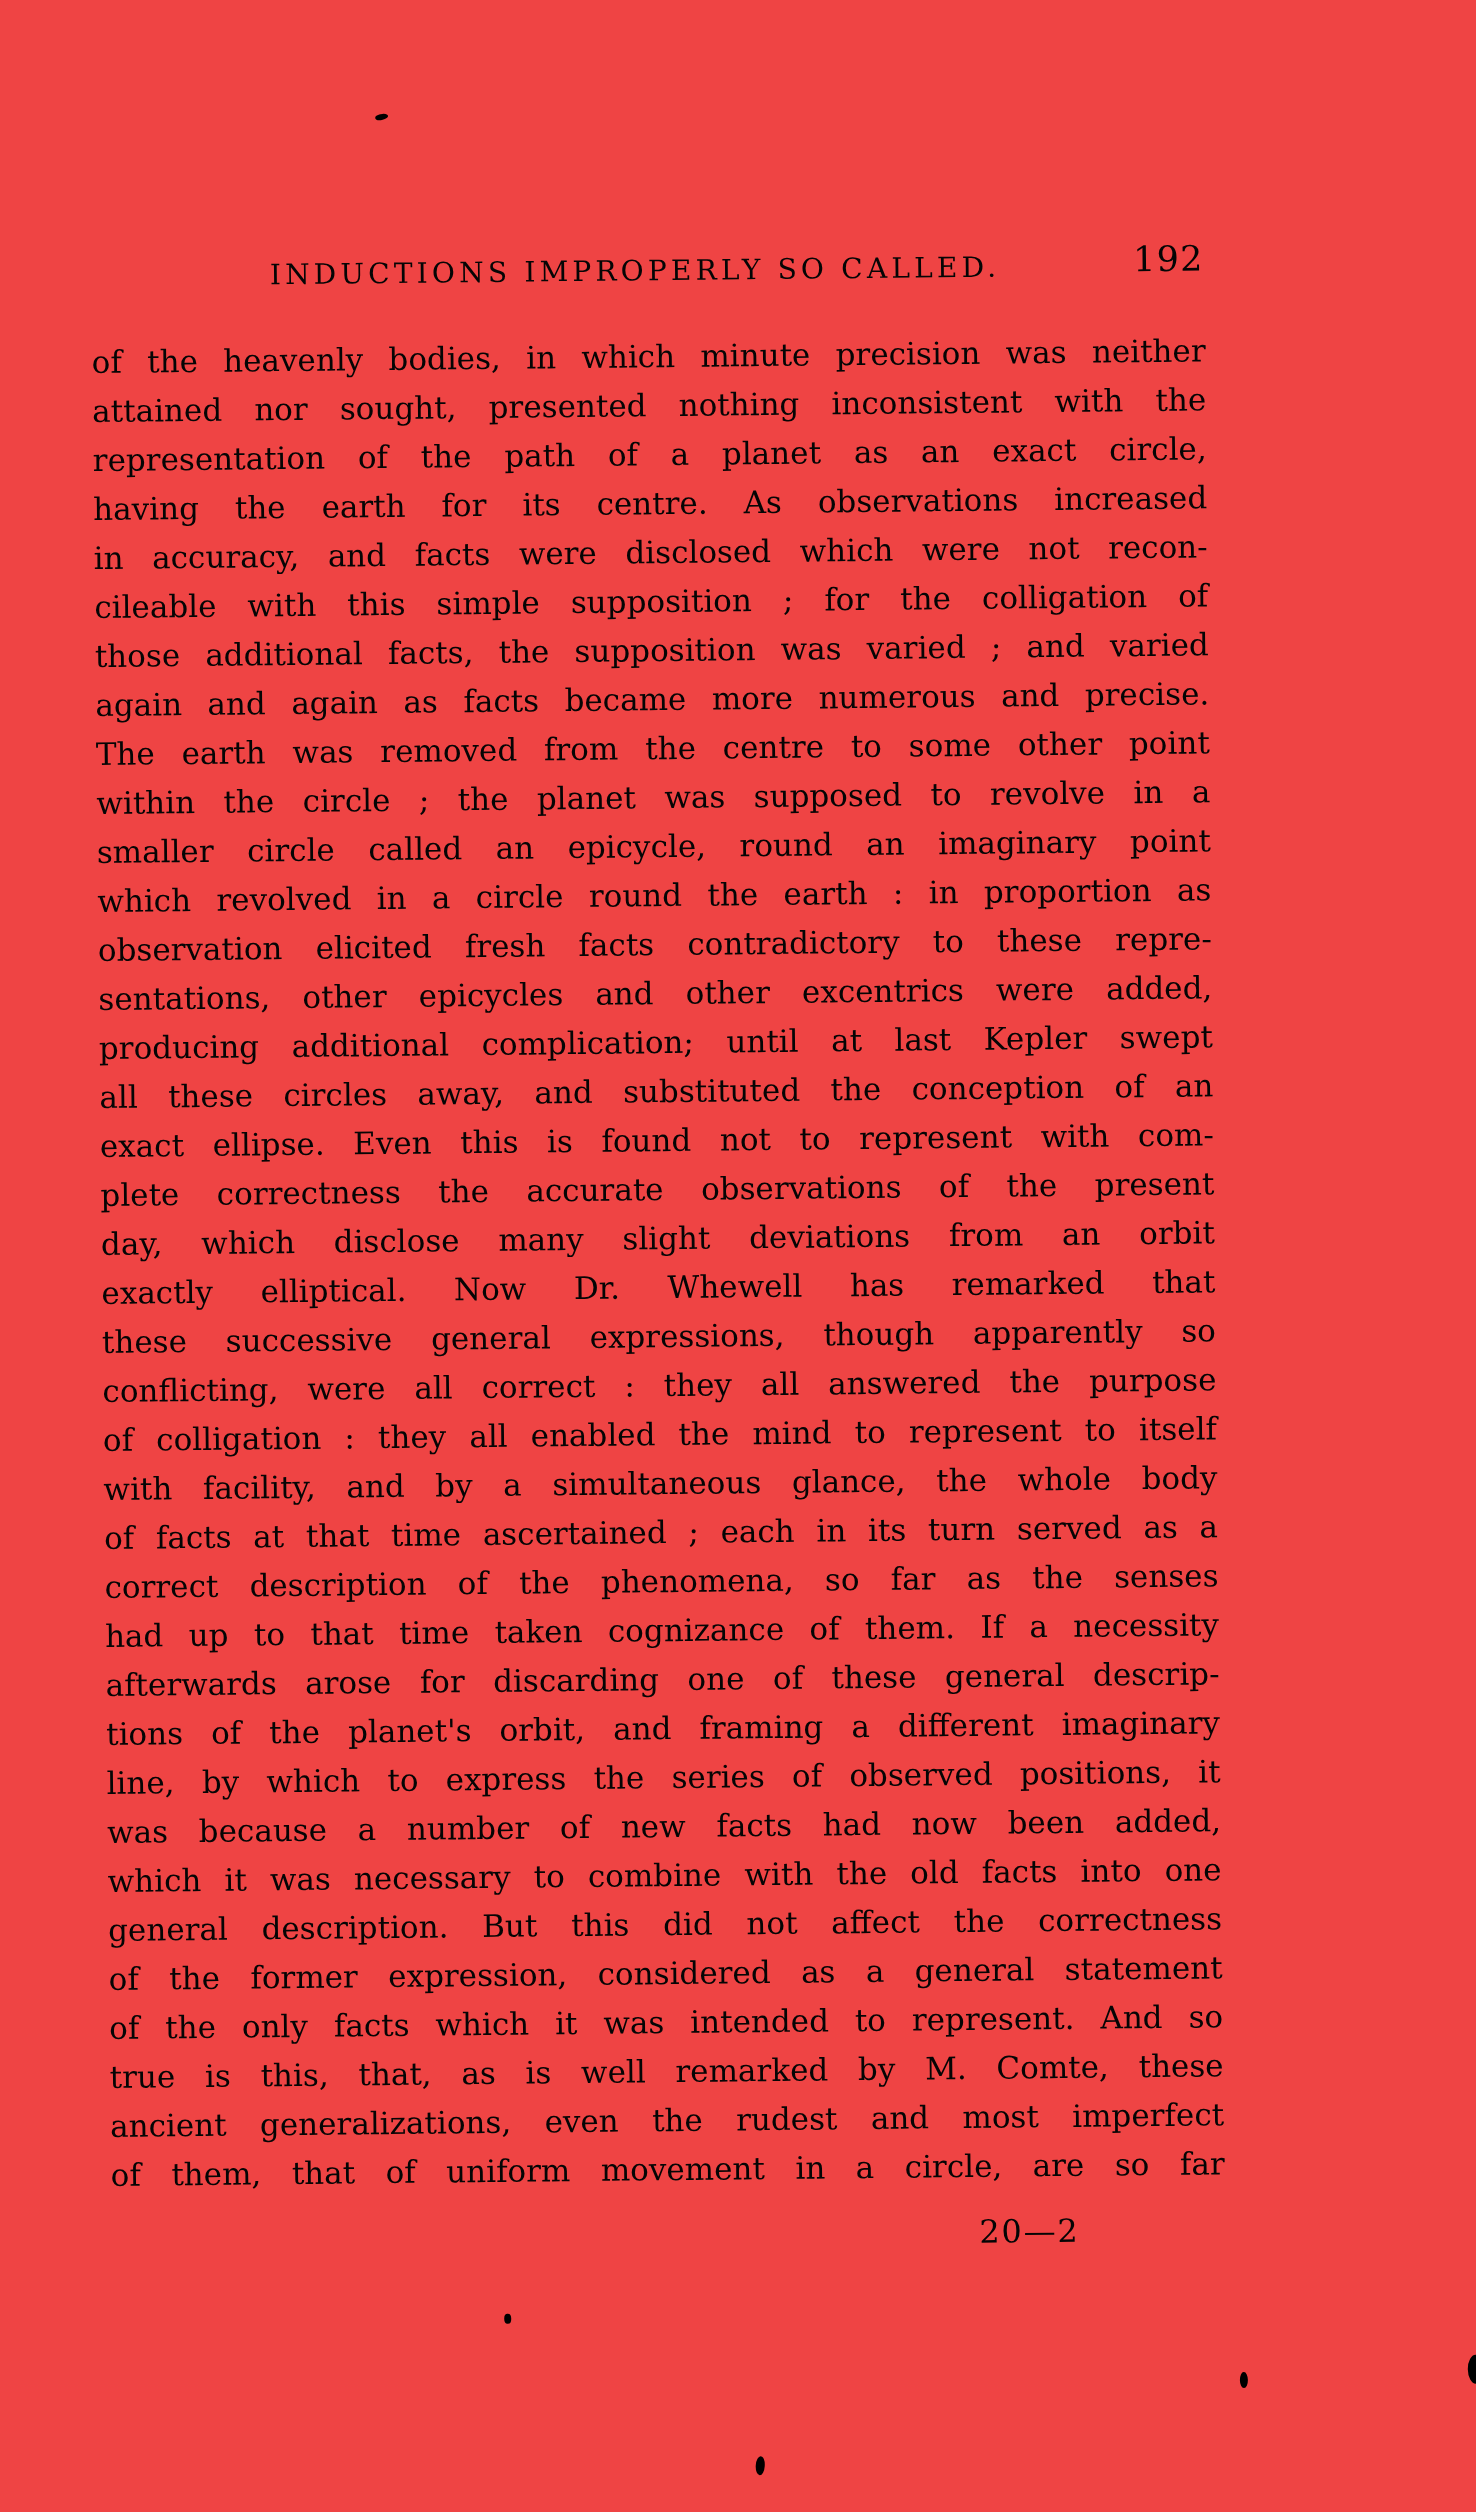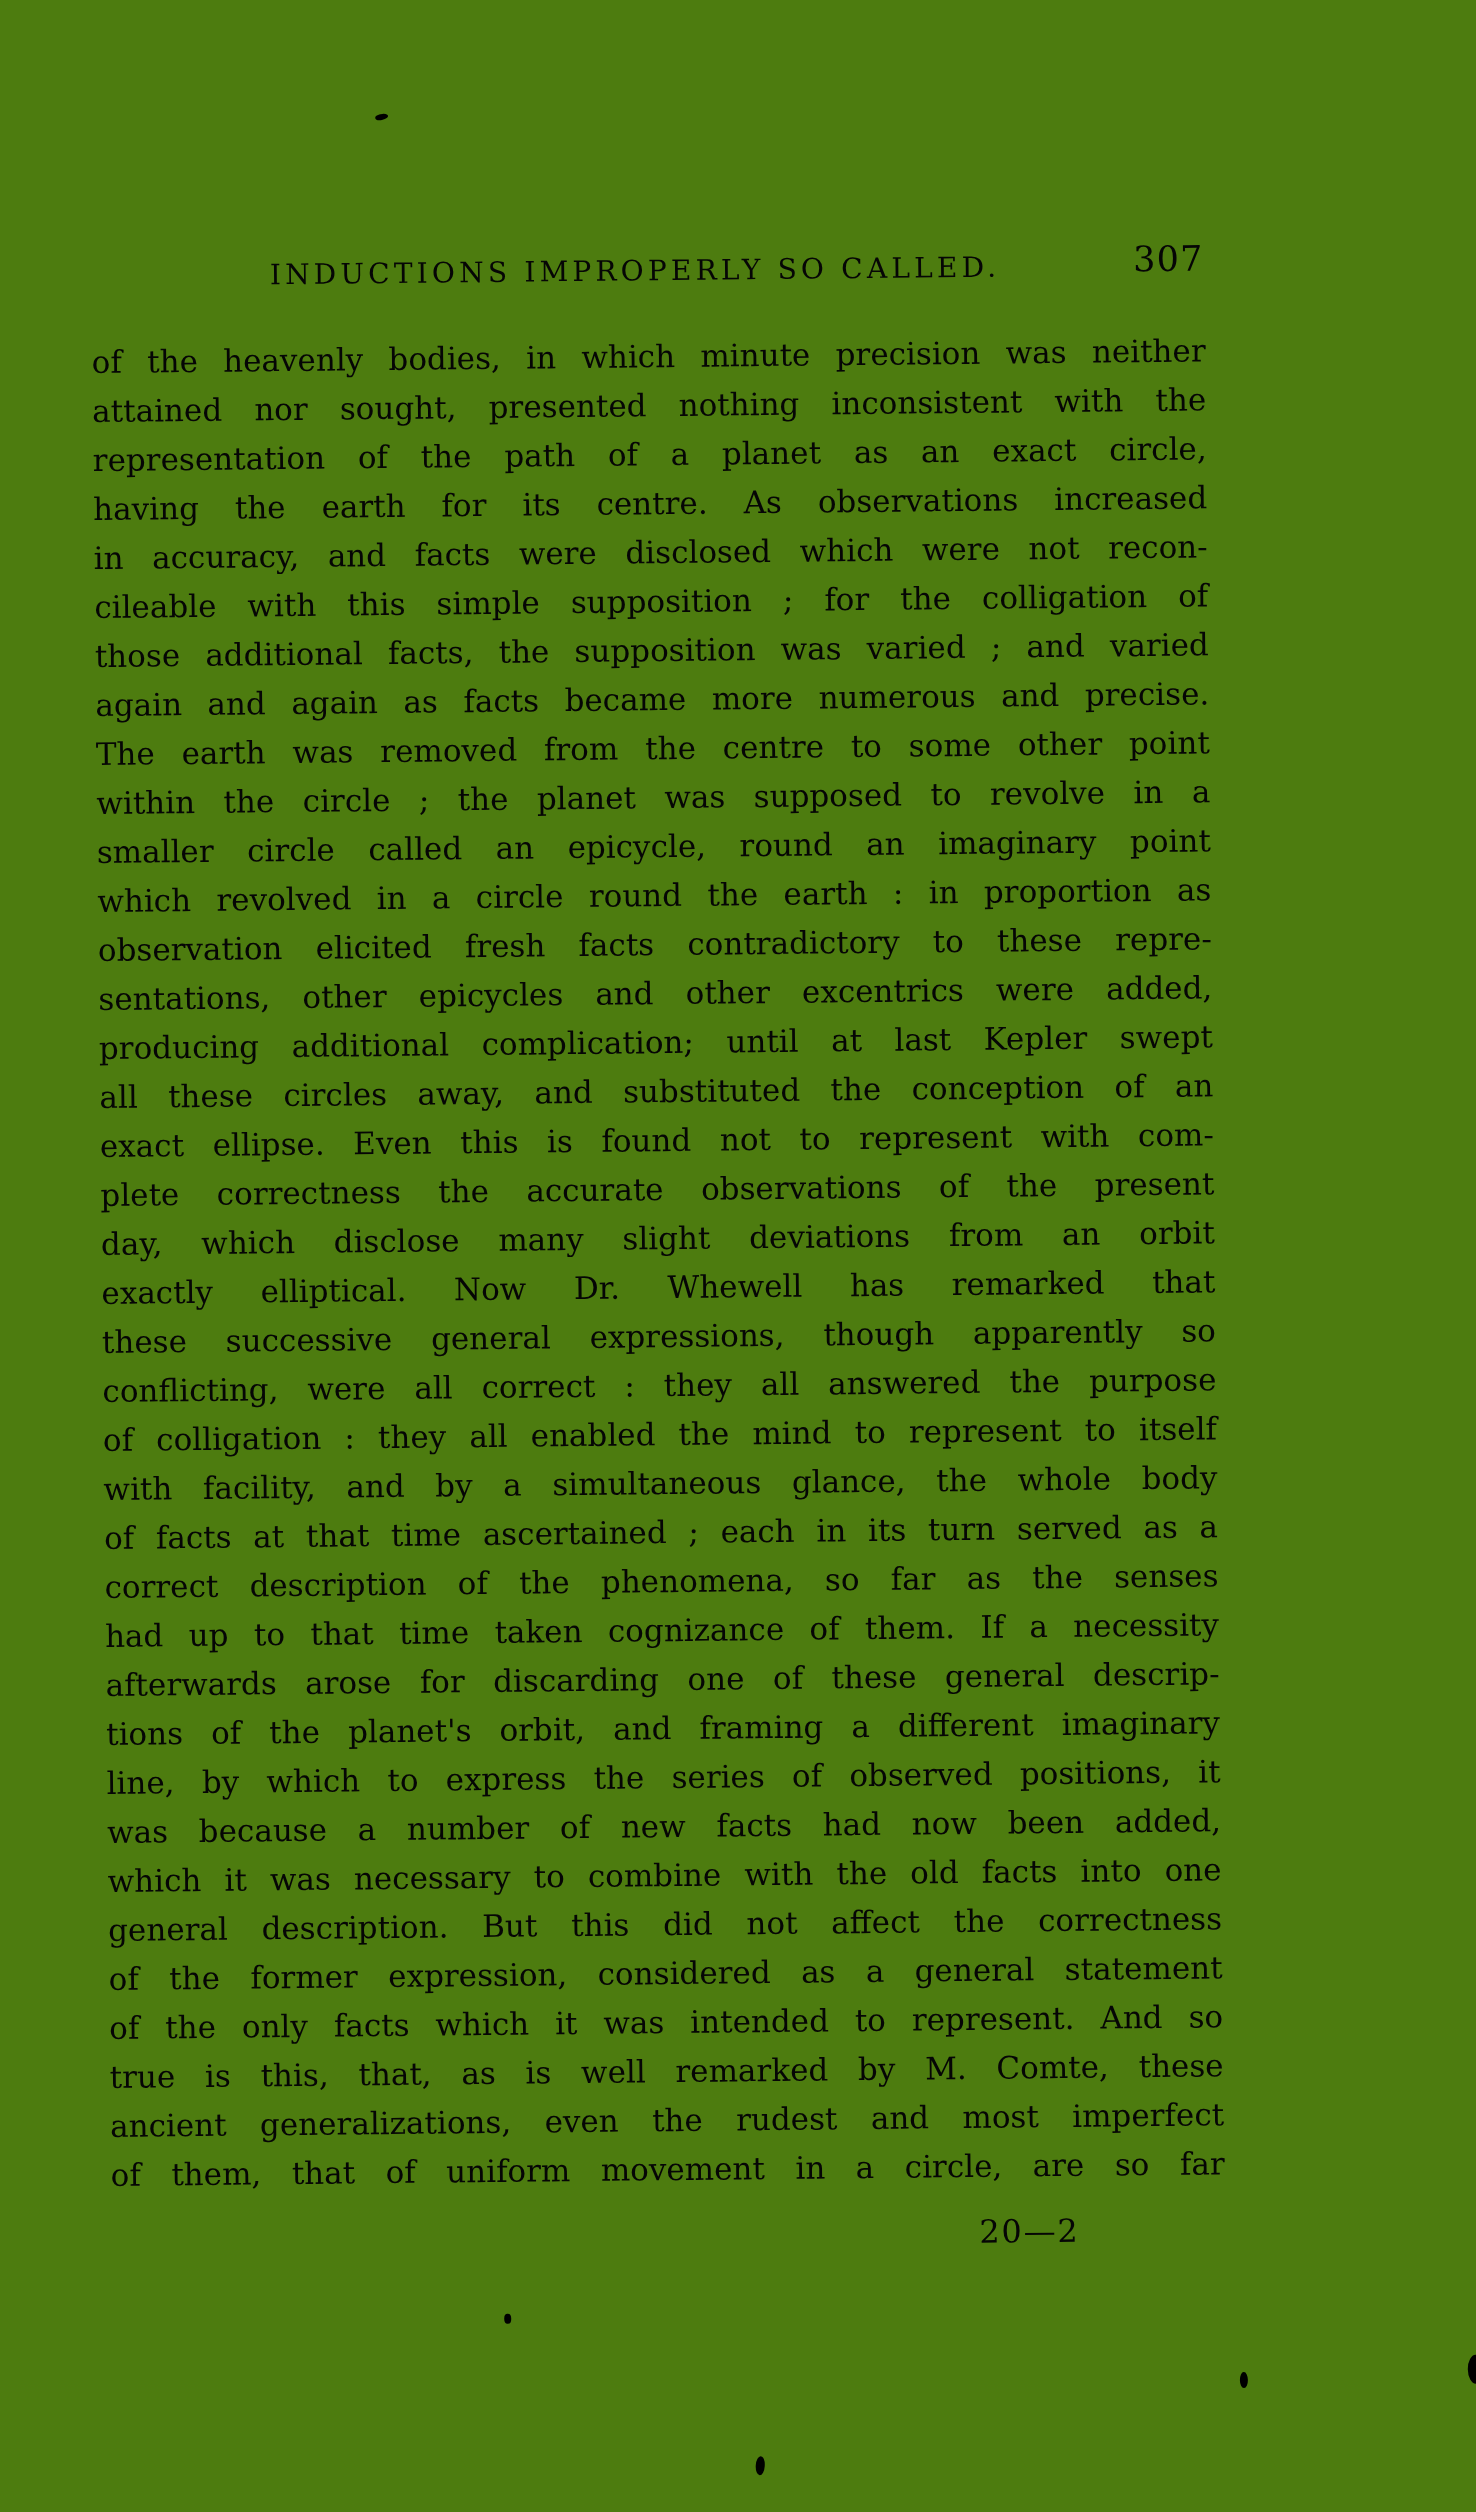--- a/index.html
+++ b/index.html
@@ -4,21 +4,21 @@
 <style>
   html, body {
     margin: 0;
     padding: 0;
     background: #ffffff;
   }
   .page {
     position: relative;
     width: 1476px;
     height: 2512px;
-    background: #4d7c0f;
+    background: #ef4444;
     overflow: hidden;
     font-family: "DejaVu Serif", serif;
     color: #050505;
   }
   
   .scan-content {
     position: absolute;
     left: 0; top: 0;
     width: 1476px;
     height: 2512px;
@@ -85,21 +85,21 @@
   .ink-s4     { left: 743px; top: 2463px; width: 9px; height: 18.5px; transform: rotate(4deg); }
 </style>
 </head>
 <body>
 
 <div class="page">
   <div class="scan-content">
 
     <div class="running-head">
       <span class="head-title">INDUCTIONS IMPROPERLY SO CALLED.</span>
-      <span class="folio">307</span>
+      <span class="folio">192</span>
     </div>
 
     <div class="body-text">
       <div class="text-line">of the heavenly bodies, in which minute precision was neither</div>
       <div class="text-line">attained nor sought, presented nothing inconsistent with the</div>
       <div class="text-line">representation of the path of a planet as an exact circle,</div>
       <div class="text-line">having the earth for its centre. As observations increased</div>
       <div class="text-line">in accuracy, and facts were disclosed which were not recon-</div>
       <div class="text-line">cileable with this simple supposition ; for the colligation of</div>
       <div class="text-line">those additional facts, the supposition was varied ; and varied</div>

